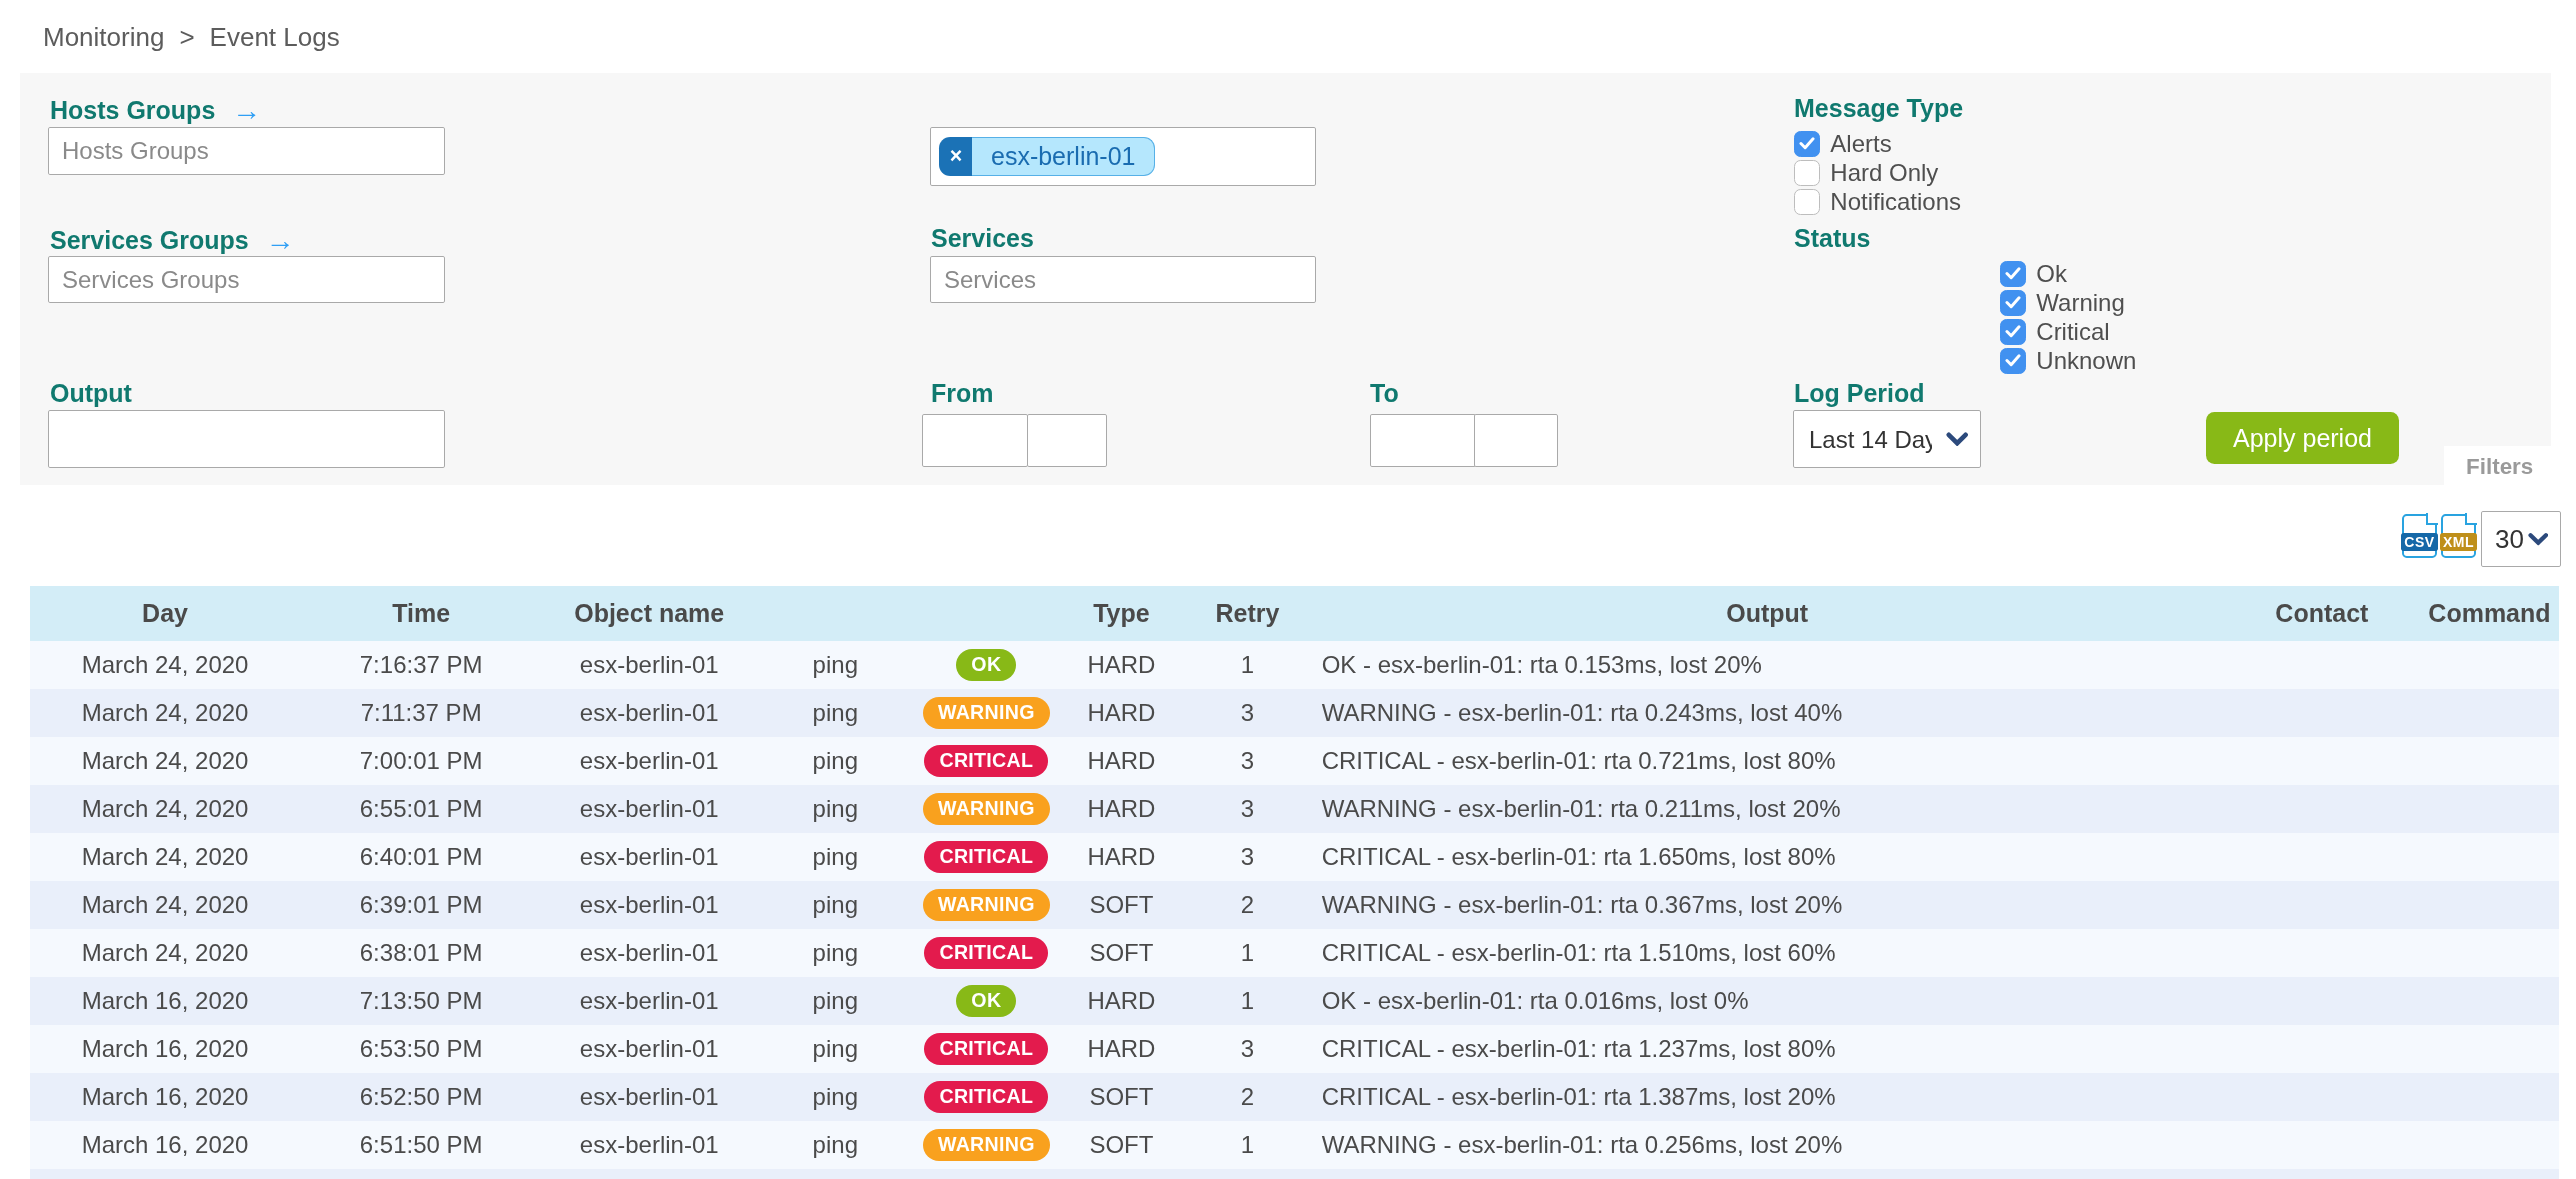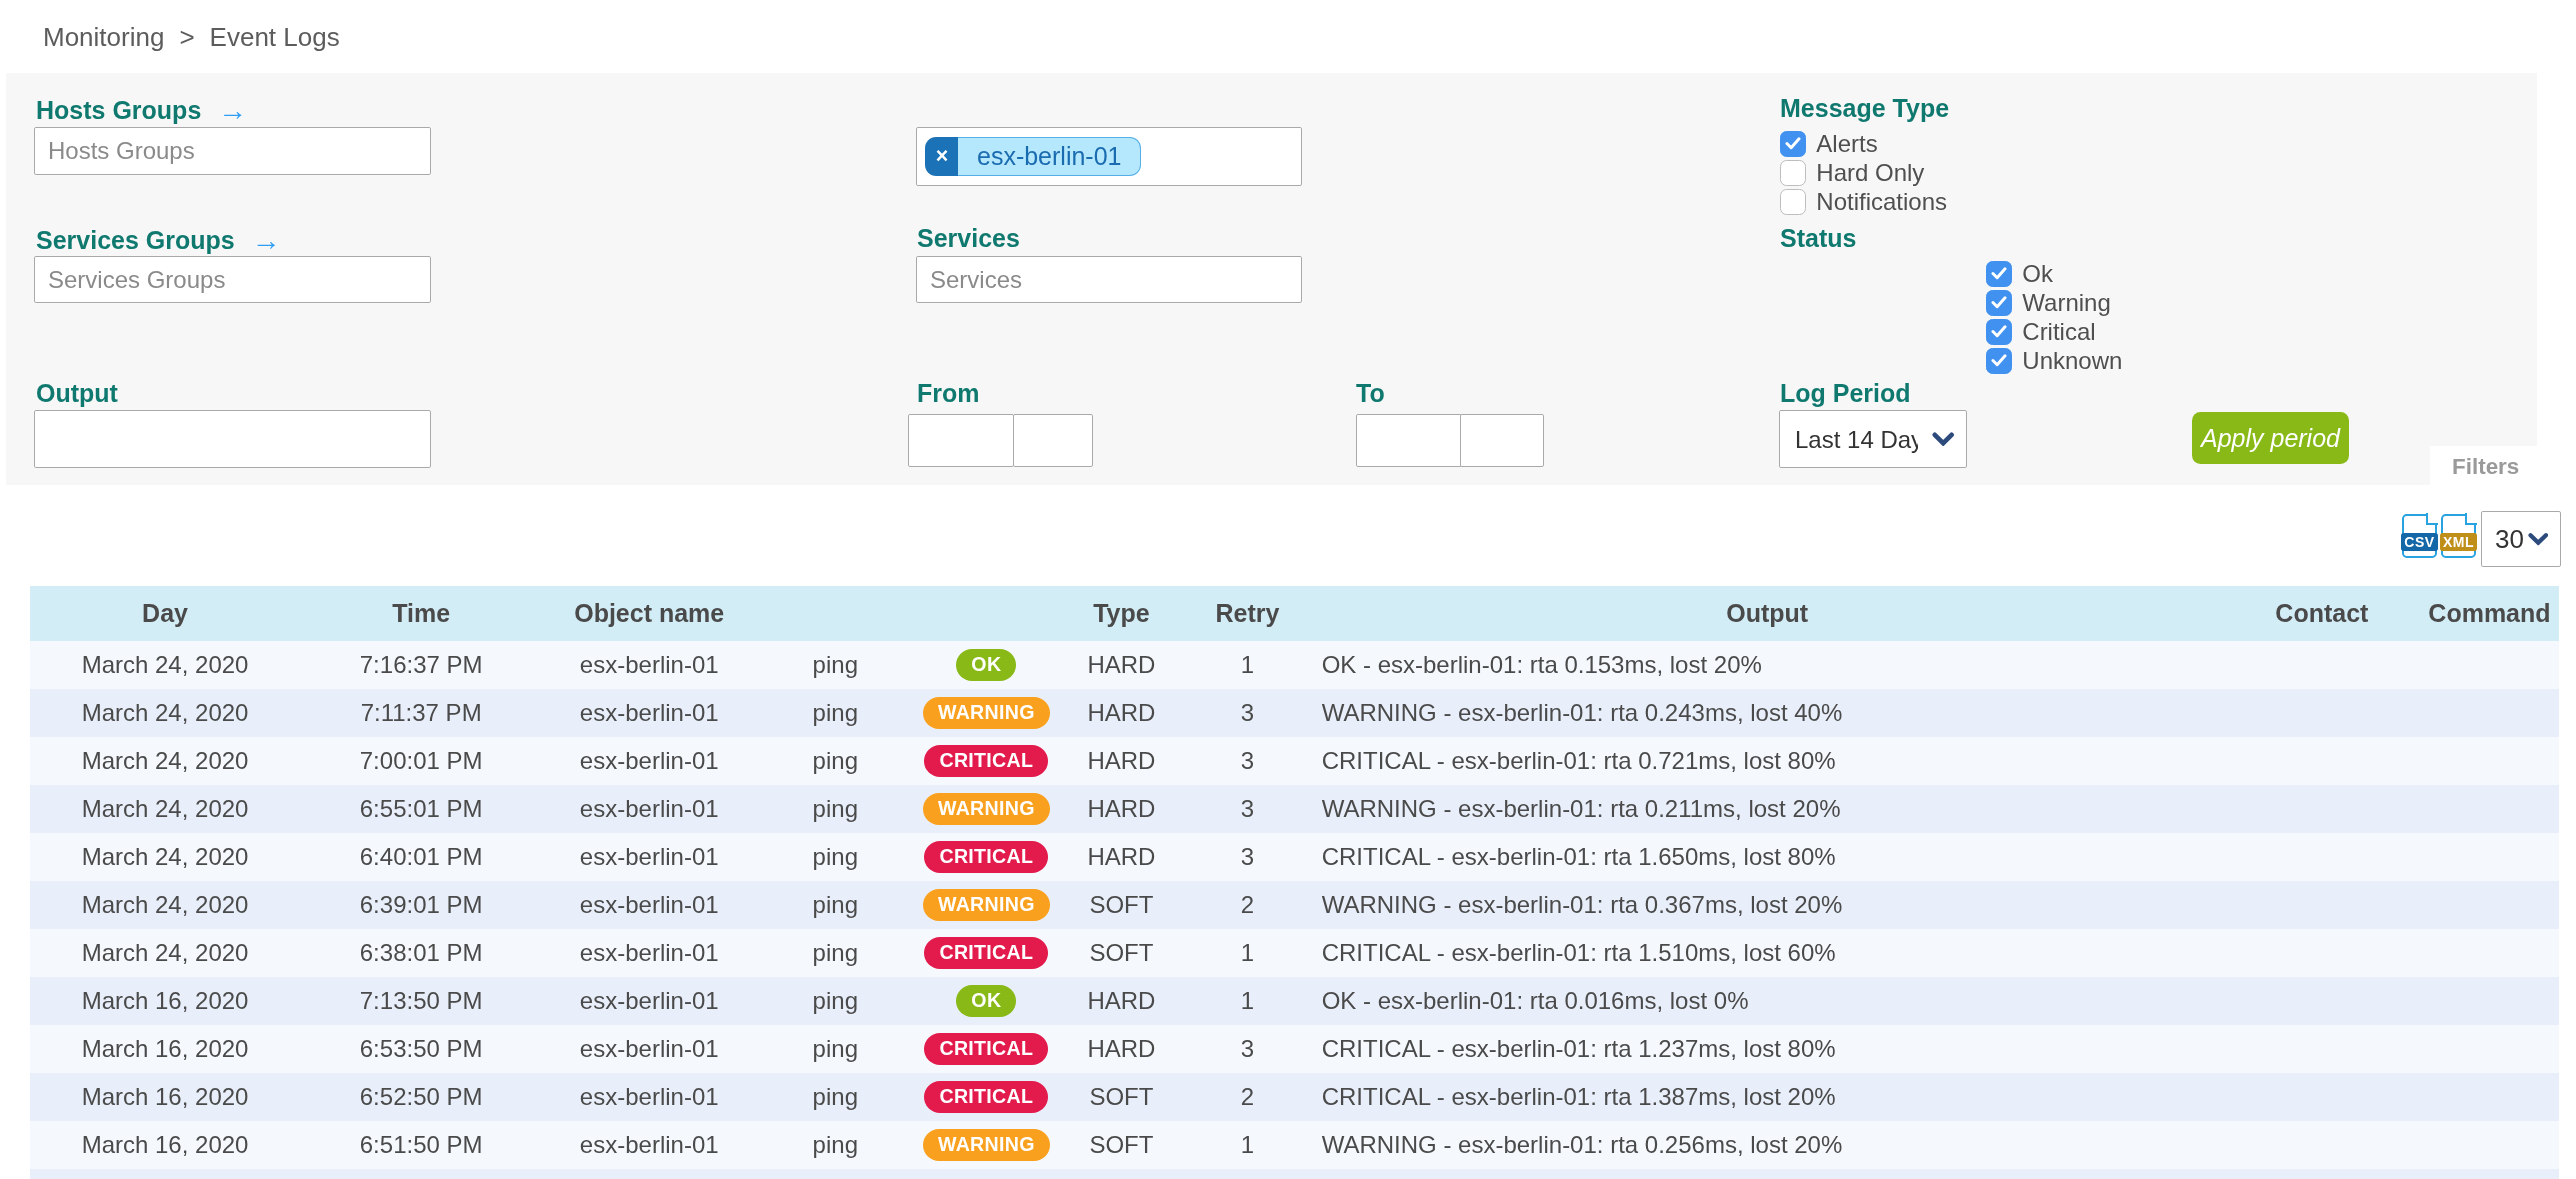--- a/index.html
+++ b/index.html
@@ -5,21 +5,21 @@
   * { margin:0; padding:0; box-sizing:border-box; }
   html,body { width:2576px; height:1180px; overflow:hidden; background:#ffffff;
     font-family:"Liberation Sans","DejaVu Sans",sans-serif; color:#4a4a4a; }
   body { position:relative; }
 
   
   .breadcrumb { position:absolute; left:43px; top:22.4px; font-size:26px; color:#5c5c5c; display:flex; gap:15px; }
   .breadcrumb .crumb { cursor:pointer; }
 
   
-  .panel { position:absolute; left:6px; top:73px; width:2531px; height:412px; background:#f7f7f7; }
+  .panel { position:absolute; left:20px; top:73px; width:2531px; height:412px; background:#f7f7f7; }
   .flabel { position:absolute; font-size:25px; font-weight:bold; color:#10796f; white-space:nowrap; display:flex; align-items:center; }
   .arrow { color:#2f9ff5; font-weight:bold; font-size:29px; margin-left:17px; cursor:pointer; }
 
   .tinput { position:absolute; background:#fff; border:1.9px solid #a9a9a9; border-radius:1.9px;
     font-size:24px; color:#333; padding:0 13px; outline:none; font-family:inherit; }
   .tinput::placeholder { color:#8a8a8a; opacity:1; }
 
   .hosts-box { position:absolute; background:#fff; border:1.9px solid #a9a9a9; border-radius:1.9px;
     display:flex; align-items:center; padding:0 8.4px; }
   .chip { display:flex; align-items:stretch; height:39px; }
@@ -34,21 +34,21 @@
     display:flex; align-items:center; justify-content:center; flex:0 0 26px; }
   .cb.on { background:#4191f0; border-color:#4191f0; }
 
   .select-wrap { position:absolute; }
   .select-wrap select { appearance:none; -webkit-appearance:none; -moz-appearance:none; width:100%; height:100%;
     border:1.9px solid #a9a9a9; border-radius:1.9px; background:#fff; font-size:24px; color:#333;
     padding:0 48px 0 15px; font-family:inherit; outline:none; }
   .chev { position:absolute; right:13px; top:50%; transform:translateY(-50%); pointer-events:none; }
 
   .apply-btn { position:absolute; background:#88b917; color:#fff; border:none; border-radius:8.4px;
-    font-size:25px; height:52px; padding:0 9px; cursor:pointer; font-family:inherit;font-style:italic; }
+    font-size:25px; height:52px; padding:0 27px; cursor:pointer; font-family:inherit; }
 
   .filters-tab { position:absolute; right:-4.7px; bottom:-3.7px; background:#fff; color:#9a9a9a;
     font-weight:bold; font-size:22.4px; padding:8.4px 22.4px; cursor:pointer; }
 
   
   .file-icon { position:absolute; width:35px; height:44px; background:#fff; border:2.8px solid #29a3e0; border-radius:4.7px; cursor:pointer; }
   .file-icon .fold { position:absolute; top:-2.8px; right:-2.8px; width:12px; height:12px; background:#fff;
     border-left:2.8px solid #29a3e0; border-bottom:2.8px solid #29a3e0; }
   .file-icon .band { position:absolute; left:-2.8px; right:-2.8px; bottom:4.7px; height:18.6px; color:#fff;
     font-size:14px; font-weight:bold; display:flex; align-items:center; justify-content:center;

